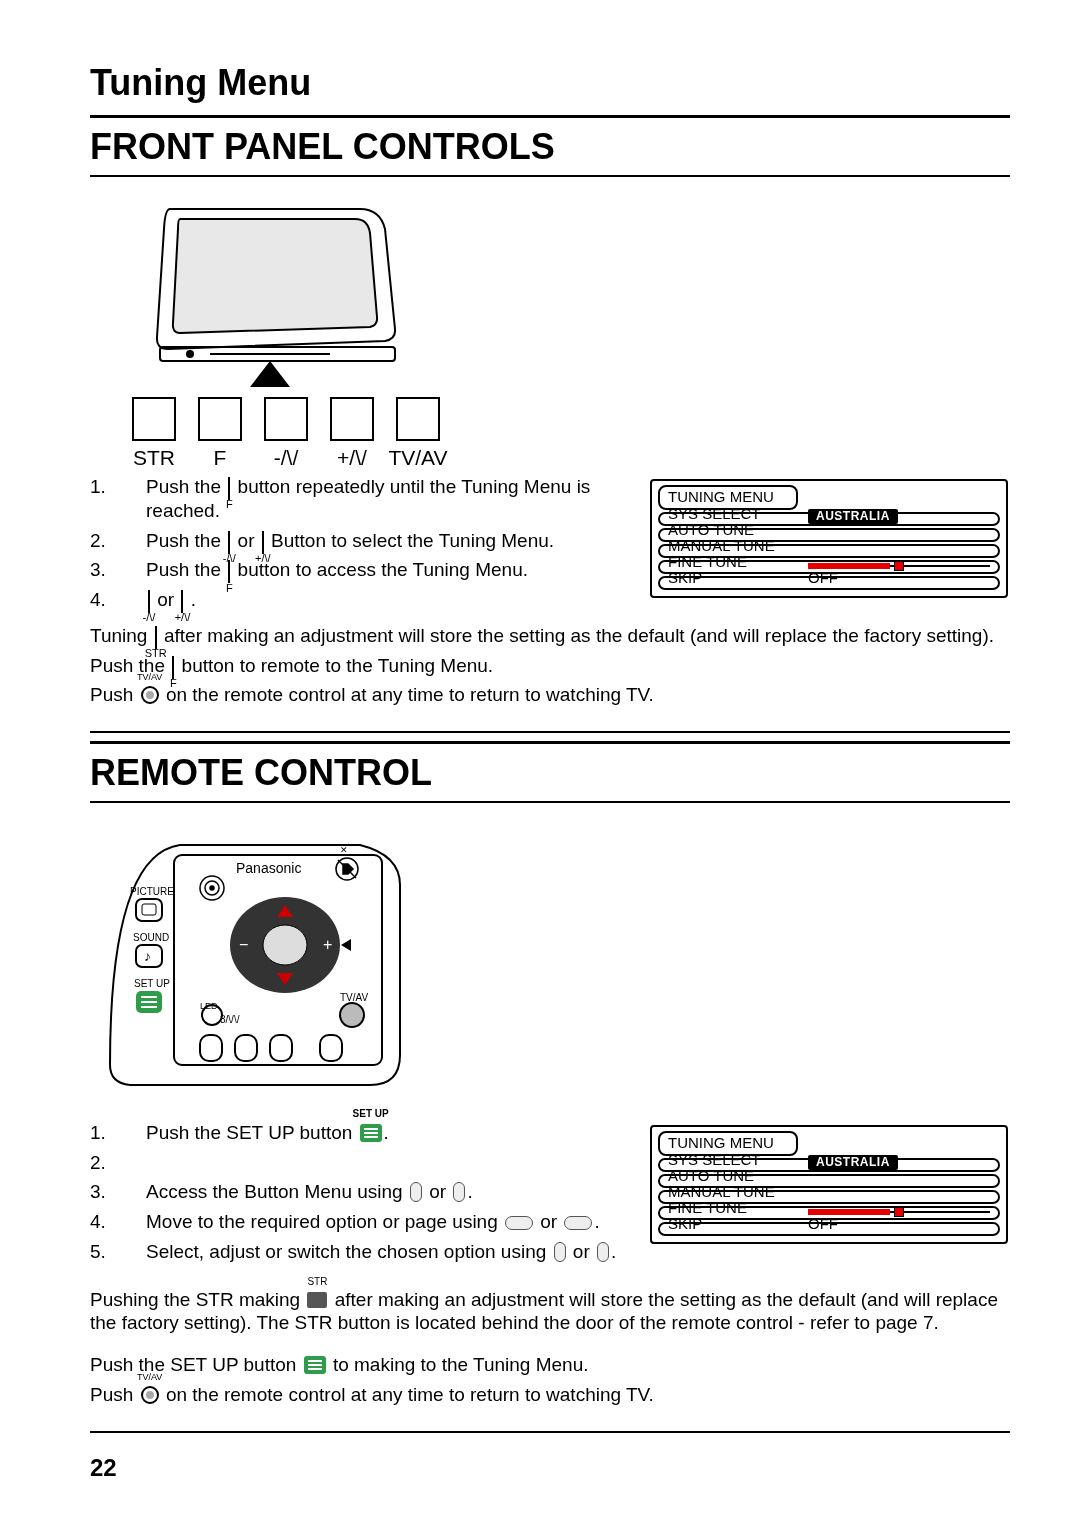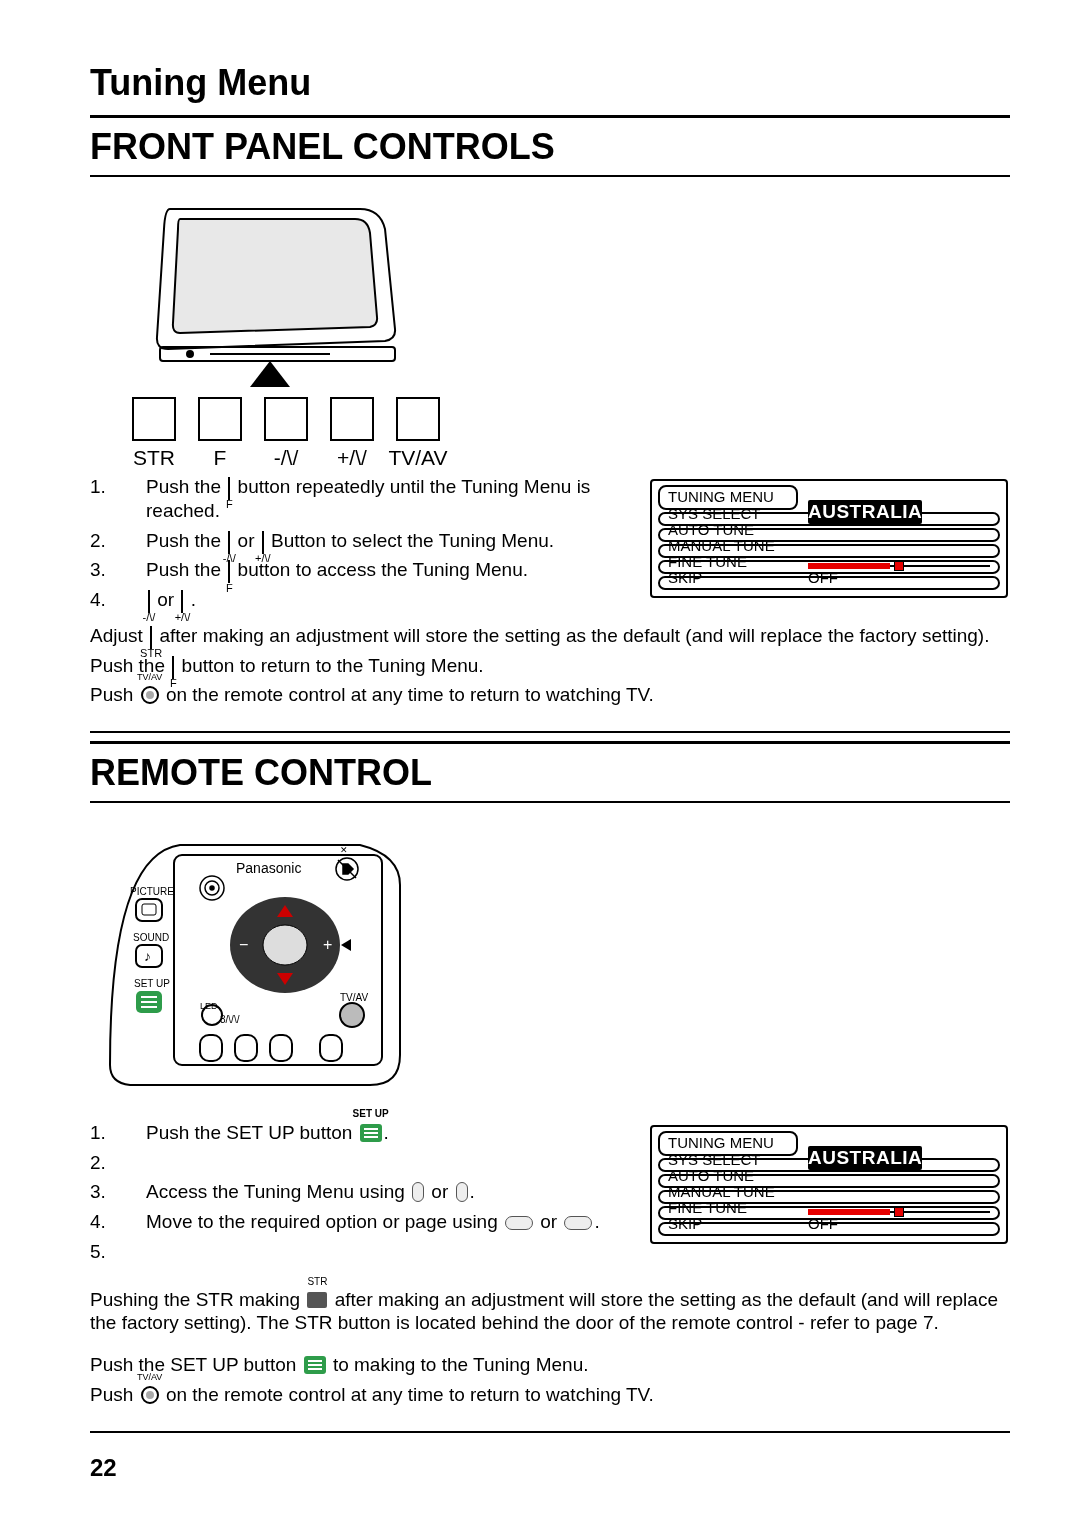--- a/index.html
+++ b/index.html
@@ -60,21 +60,21 @@
   .osd-line {
     display:flex; align-items:flex-end;
     margin:2px 6px;
     border: 2px solid #000;
     border-radius: 10px;
     padding: 0 8px;
     height: 14px;
     font-size:15px;
   }
   .osd-label { width: 140px; flex:none; }
-  .osd-val-dark { background:#000; color:#fff; padding:0 0; border-radius:2px; font-weight:bold; font-size:19px; letter-spacing:0.5px;}
+  .osd-val-dark { background:#000; color:#fff; padding:0 8px; border-radius:2px; font-weight:bold; font-size:12px; letter-spacing:0.5px;}
   .slider { flex:1; position:relative; height:12px; }
   .slider .rail { position:absolute; top:5px; left:0; right:0; height:2px; background:#000;}
   .slider .filled { position:absolute; top:3px; left:0; height:6px; background:#e60000; }
   .slider .tick { position:absolute; top:2px; width:8px; height:8px; background:#e60000; outline:1px solid #000;}
   .para { margin:6px 0; }
   .tvav-btn { display:inline-block; width:18px;height:18px;border:2px solid #000;border-radius:50%; position:relative; vertical-align:-3px; margin:0 2px;}
   .tvav-btn::after { content:""; position:absolute; top:3px;left:3px;right:3px;bottom:3px;border-radius:50%; background:#aaa;}
   .tvav-wrap{display:inline-block;position:relative;}
   .tvav-wrap .tiny{position:absolute; top:-11px; left:50%; transform:translateX(-50%); font-size:9px; white-space:nowrap;}
   .remote-wrap { padding-left:10px; margin:10px 0 20px 0;}
@@ -205,28 +205,28 @@
       <div class="osd-line">
           <span class="osd-label">SKIP</span>
           <span>OFF</span>
         </div>
       <div class="spacer-bottom"></div>
     </div>
   </div>
 </div>
 
 <div class="para">
-  <span>Adjust </span>
+  <span>Tuning </span>
   <span class="sq-icon-wrap"><span class="sq-icon"><span class="sub">STR</span></span></span>
   <span> after making an adjustment will store the setting as the default (and will replace the factory setting).</span>
 </div>
 <div class="para">
   <span>Push the </span>
   <span class="sq-icon-wrap"><span class="sq-icon"><span class="sub">F</span></span></span>
-  <span> button to return to the Tuning Menu.</span>
+  <span> button to remote to the Tuning Menu.</span>
 </div>
 <div class="para">
   <span>Push </span>
   <span class="tvav-wrap"><span class="tiny">TV/AV</span><span class="tvav-btn"></span></span>
   <span> on the remote control at any time to return to watching TV.</span>
 </div>
 
 <hr class="thin">
 
 <div class="h2">REMOTE CONTROL</div>
@@ -293,28 +293,29 @@
   <div class="left">
     <div class="instr-row">
       <div class="num">1.</div>
       <div><span>Push the SET UP button </span><span class="setup-wrap"><span class="tiny">SET UP</span><span class="setup-icon"></span></span><span>.</span></div>
     </div>
     <div class="instr-row">
       <div class="num">2.</div>
     </div>
     <div class="instr-row">
       <div class="num">3.</div>
-      <div><span>Access the Tuning Menu using </span><span class="volbtn"></span><span> or </span><span class="volbtn"></span><span>.</span></div>
+      <div><span>Access the Button Menu using </span><span class="volbtn"></span><span> or </span><span class="volbtn"></span><span>.</span></div>
     </div>
     <div class="instr-row">
       <div class="num">4.</div>
       <div><span>Move to the required option or page using </span><span class="ovbtn"></span><span> or </span><span class="ovbtn"></span><span>.</span></div>
     </div>
     <div class="instr-row">
       <div class="num">5.</div>
+      <div><span>Select, adjust or switch the chosen option using </span><span class="volbtn"></span><span> or </span><span class="volbtn"></span><span>.</span></div>
     </div>
   </div>
   <div class="right">
     <div class="osd-box">
       <div class="osd-title-row">
           <div class="osd-title-cell">TUNING MENU</div>
         </div>
       <div class="osd-line">
           <span class="osd-label">SYS SELECT</span>
           <span class="osd-val-dark">AUSTRALIA</span>

